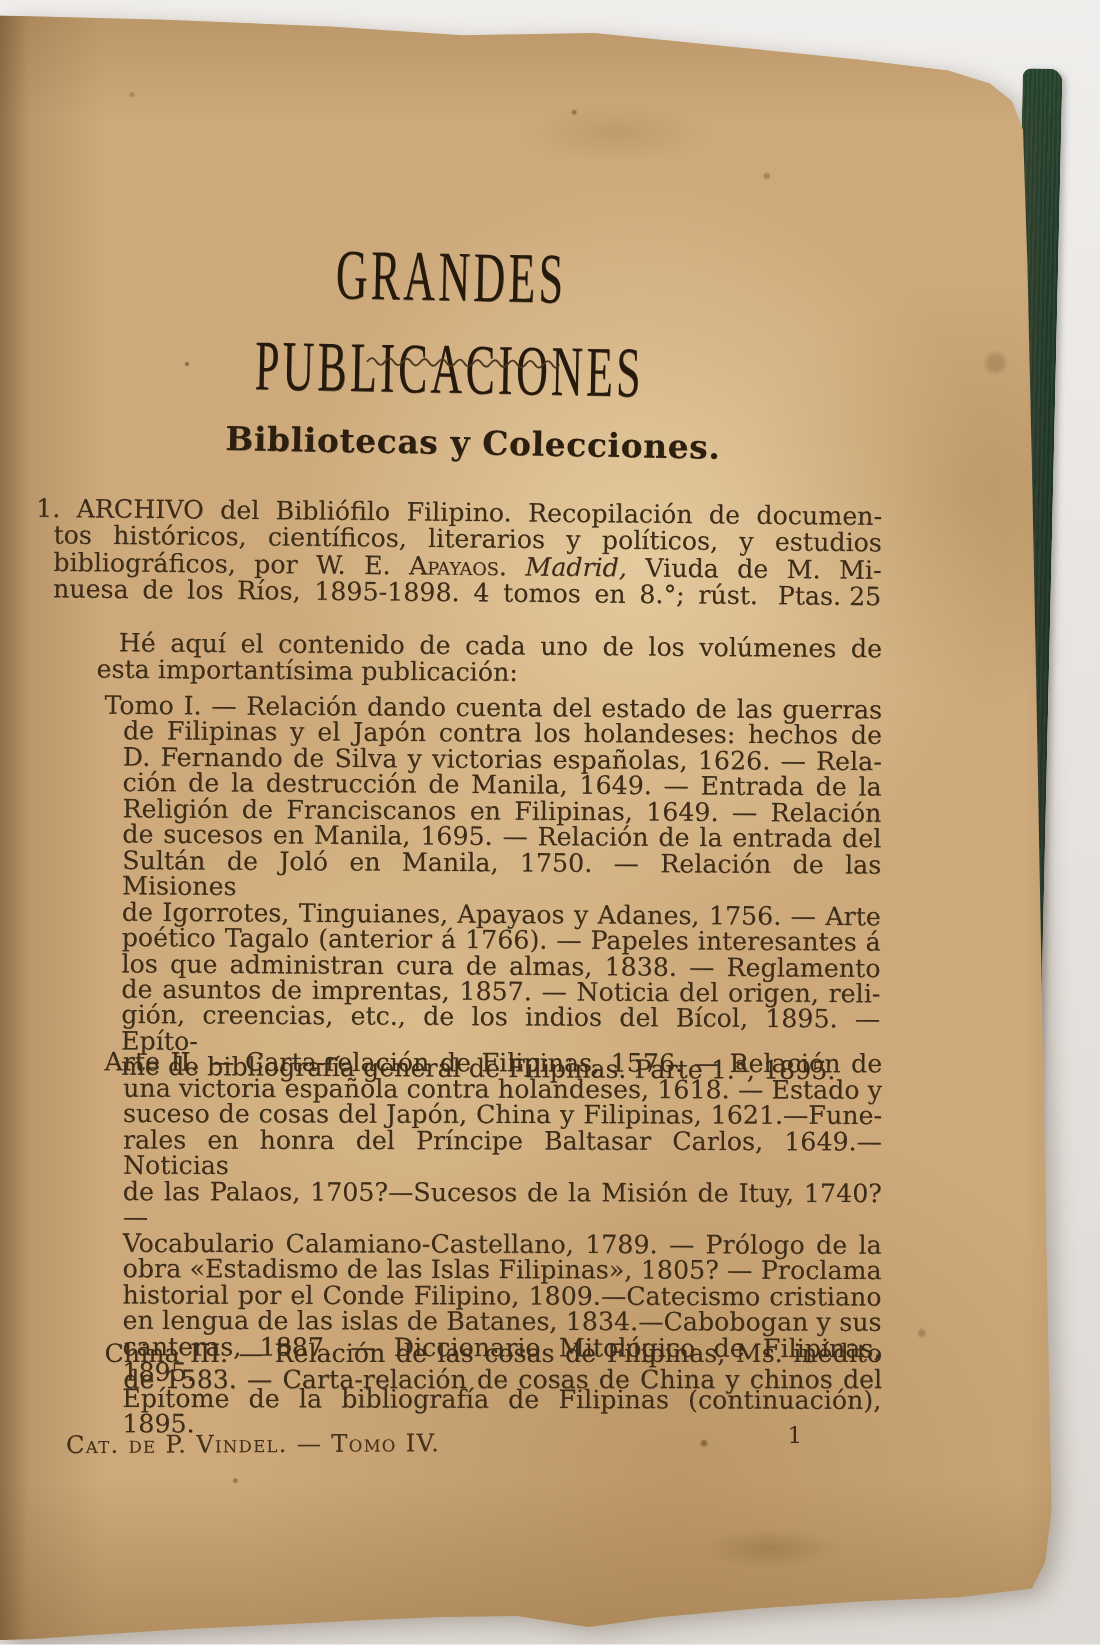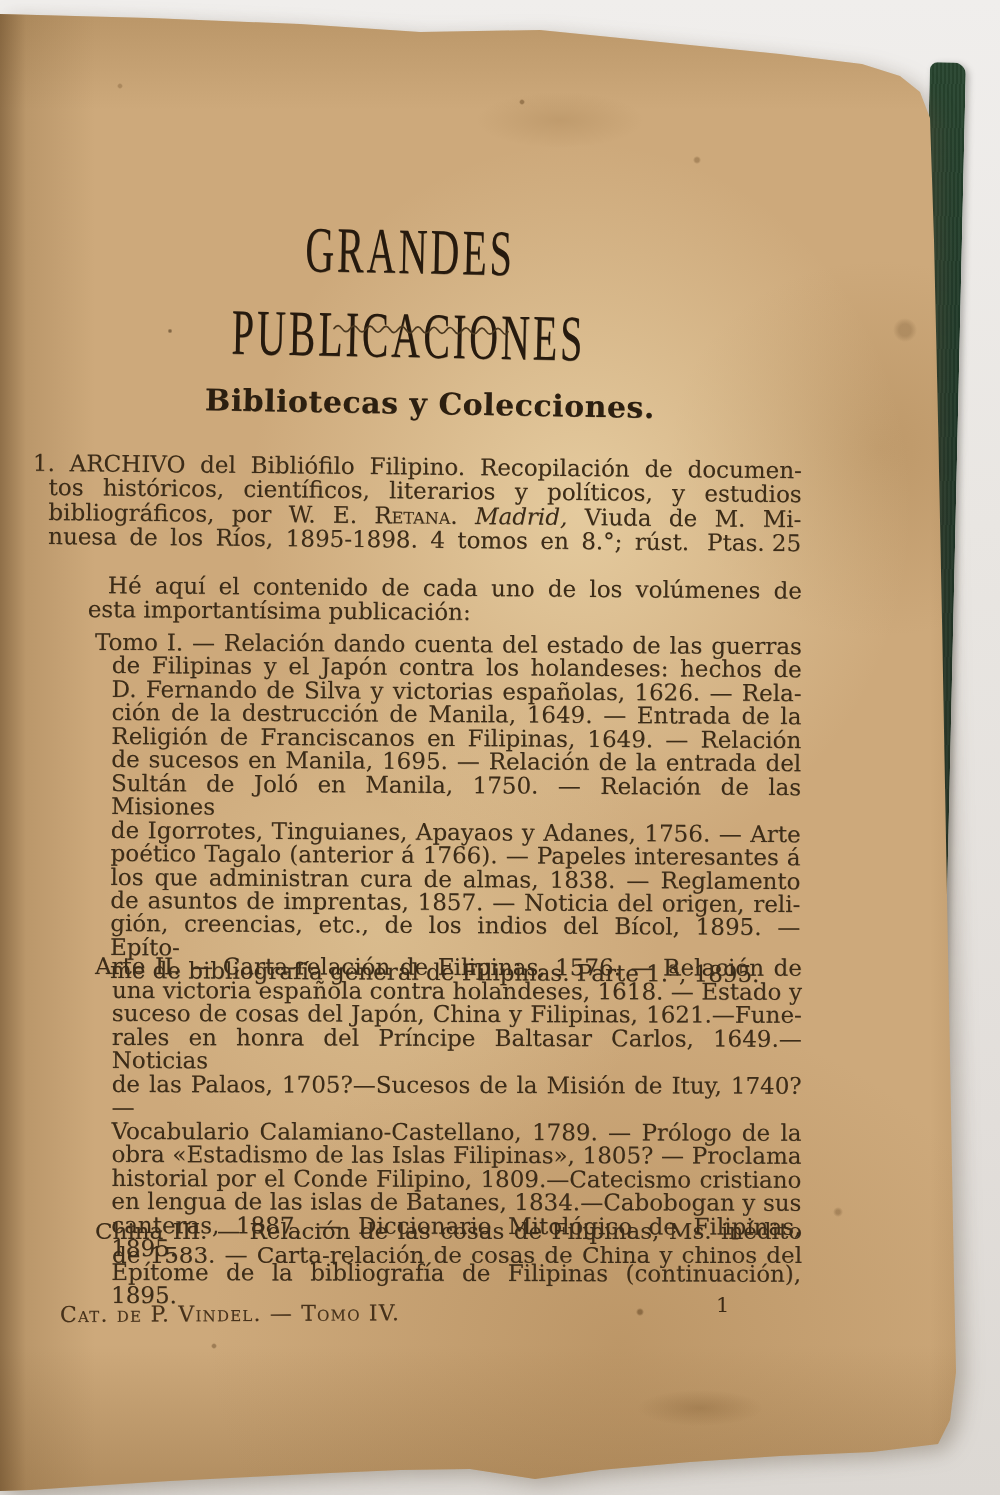--- a/index.html
+++ b/index.html
@@ -117,21 +117,21 @@
       <svg width="176" height="16" viewBox="0 0 176 16">
         <path d="M1 8 Q5 2 9 8 T17 8 T25 8 T33 8 T41 8 T49 8 T57 8 T65 8 T73 8 T81 8 T89 8 T97 8 T105 8 T113 8 T121 8 T129 8 T137 8 T145 8 T153 8 T161 8 T169 8 T175 8" fill="none" stroke="#4a3820" stroke-width="1.7" stroke-linecap="round"></path>
       </svg>
     </div>
 
     <div class="heading">Bibliotecas y Colecciones.</div>
 
     <div class="para entry">
       <div class="ln fl">1.  ARCHIVO del Bibliófilo Filipino. Recopilación de documen-</div>
       <div class="ln">tos históricos, científicos, literarios y políticos, y estudios</div>
-      <div class="ln"><span>bibliográficos, por W. E.</span> <span style="font-variant:small-caps">Retana.</span> <i>Madrid,</i> <span>Viuda de M. Mi-</span></div>
+      <div class="ln"><span>bibliográficos, por W. E.</span> <span style="font-variant:small-caps">Apayaos.</span> <i>Madrid,</i> <span>Viuda de M. Mi-</span></div>
       <div class="priceline">
         <span class="pl-text">nuesa de los Ríos, 1895-1898. 4 tomos en 8.°; rúst.</span>
         <span class="pl-price">Ptas. 25</span>
       </div>
     </div>
 
     <div class="para intro">
       <div class="ln fl">Hé aquí el contenido de cada uno de los volúmenes de</div>
       <div class="ln last">esta importantísima publicación:</div>
     </div>

